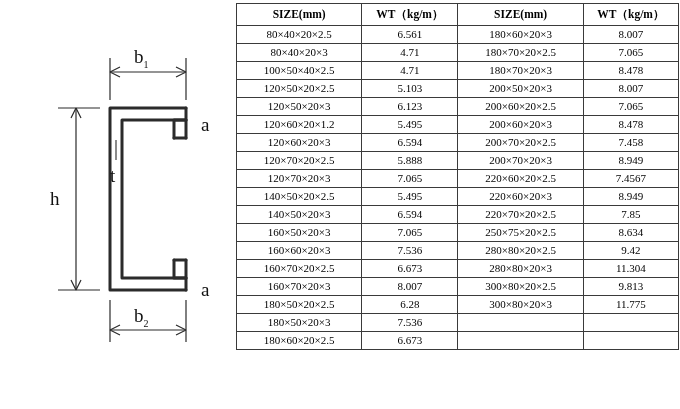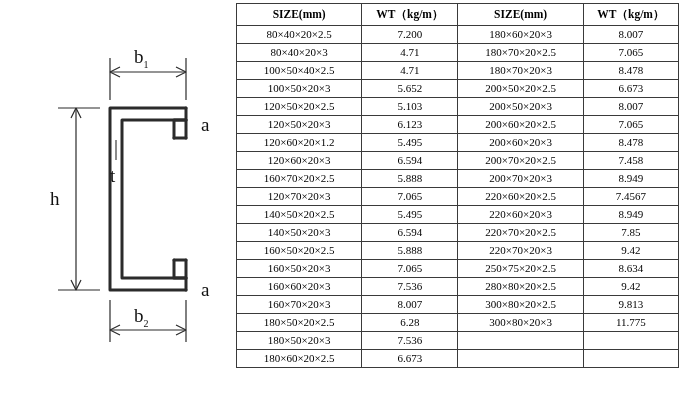--- a/index.html
+++ b/index.html
@@ -153,43 +153,37 @@
       <tr>
         <th>SIZE(mm)</th>
         <th>WT（kg/m）</th>
         <th>SIZE(mm)</th>
         <th>WT（kg/m）</th>
       </tr>
     </thead>
     <tbody id="tbody">
         <tr>
           <td>80×40×20×2.5</td>
-          <td>7.200</td>
+          <td>6.561</td>
           <td>180×60×20×3</td>
           <td>8.007</td>
         </tr>
         <tr>
           <td>80×40×20×3</td>
           <td>4.71</td>
           <td>180×70×20×2.5</td>
           <td>7.065</td>
         </tr>
         <tr>
           <td>100×50×40×2.5</td>
           <td>4.71</td>
           <td>180×70×20×3</td>
           <td>8.478</td>
         </tr>
         <tr>
-          <td>100×50×20×3</td>
-          <td>5.652</td>
-          <td>200×50×20×2.5</td>
-          <td>6.673</td>
-        </tr>
-        <tr>
           <td>120×50×20×2.5</td>
           <td>5.103</td>
           <td>200×50×20×3</td>
           <td>8.007</td>
         </tr>
         <tr>
           <td>120×50×20×3</td>
           <td>6.123</td>
           <td>200×60×20×2.5</td>
           <td>7.065</td>
@@ -200,21 +194,21 @@
           <td>200×60×20×3</td>
           <td>8.478</td>
         </tr>
         <tr>
           <td>120×60×20×3</td>
           <td>6.594</td>
           <td>200×70×20×2.5</td>
           <td>7.458</td>
         </tr>
         <tr>
-          <td>160×70×20×2.5</td>
+          <td>120×70×20×2.5</td>
           <td>5.888</td>
           <td>200×70×20×3</td>
           <td>8.949</td>
         </tr>
         <tr>
           <td>120×70×20×3</td>
           <td>7.065</td>
           <td>220×60×20×2.5</td>
           <td>7.4567</td>
         </tr>
@@ -224,38 +218,38 @@
           <td>220×60×20×3</td>
           <td>8.949</td>
         </tr>
         <tr>
           <td>140×50×20×3</td>
           <td>6.594</td>
           <td>220×70×20×2.5</td>
           <td>7.85</td>
         </tr>
         <tr>
-          <td>160×50×20×2.5</td>
-          <td>5.888</td>
-          <td>220×70×20×3</td>
-          <td>9.42</td>
-        </tr>
-        <tr>
           <td>160×50×20×3</td>
           <td>7.065</td>
           <td>250×75×20×2.5</td>
           <td>8.634</td>
         </tr>
         <tr>
           <td>160×60×20×3</td>
           <td>7.536</td>
           <td>280×80×20×2.5</td>
           <td>9.42</td>
         </tr>
         <tr>
+          <td>160×70×20×2.5</td>
+          <td>6.673</td>
+          <td>280×80×20×3</td>
+          <td>11.304</td>
+        </tr>
+        <tr>
           <td>160×70×20×3</td>
           <td>8.007</td>
           <td>300×80×20×2.5</td>
           <td>9.813</td>
         </tr>
         <tr>
           <td>180×50×20×2.5</td>
           <td>6.28</td>
           <td>300×80×20×3</td>
           <td>11.775</td>

